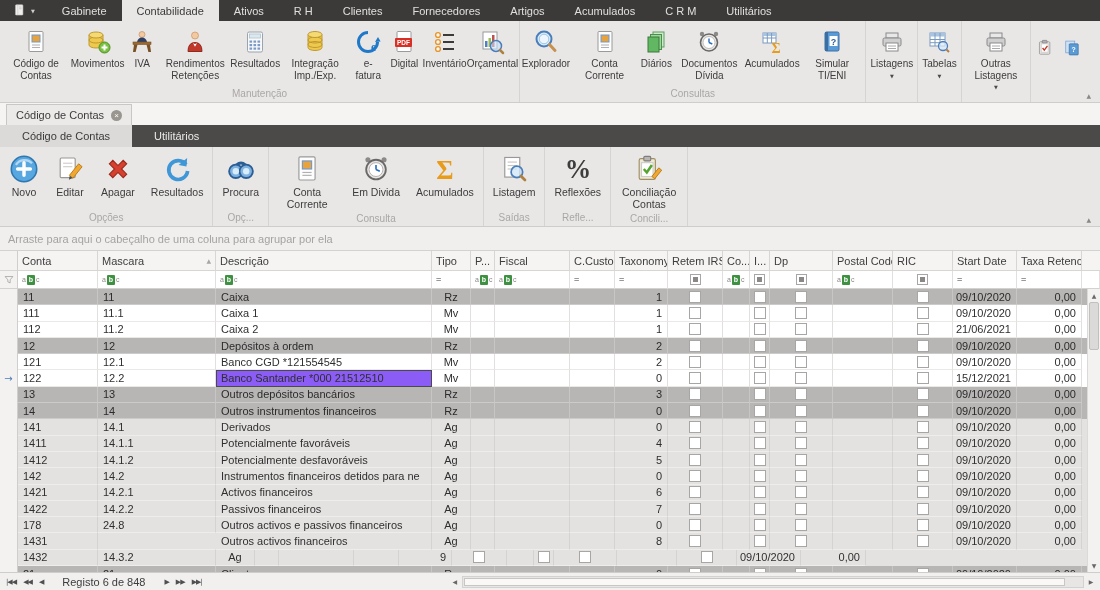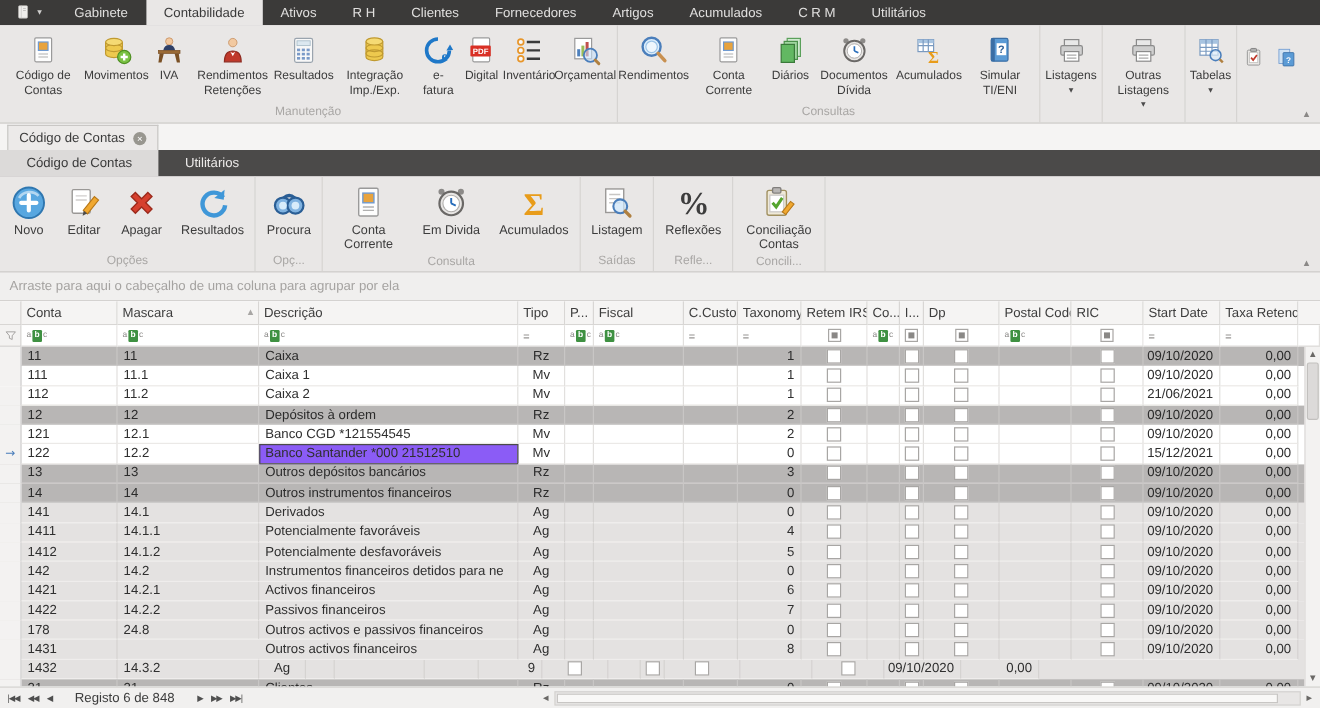--- a/index.html
+++ b/index.html
@@ -295,21 +295,21 @@
             <div class="rbtn">
               <span class="ric">
                 <span class="svgwrap" style="display: inline-flex;">
                   <svg viewBox="0 0 26 26" width="26" height="26">
                     <circle cx="11" cy="10" r="7.5" fill="#ddeefc" stroke="#4a7ebb" stroke-width="2"></circle>
                     <circle cx="11" cy="10" r="4.8" fill="#eef6fd" stroke="#9cc4e8"></circle>
                     <line x1="16.5" y1="15.5" x2="22" y2="21.5" stroke="#c89050" stroke-width="3" stroke-linecap="round"></line>
                   </svg>
                 </span>
               </span>
-              <span class="rtext">Rendimentos</span>
+              <span class="rtext">Explorador</span>
             </div>
             <div class="rbtn">
               <span class="ric">
                 <span class="svgwrap" style="display: inline-flex;">
                   <svg viewBox="0 0 26 26" width="26" height="26">
                     <rect x="6" y="2.5" width="14" height="20" rx="1" fill="#fdfdfd" stroke="#9a9a9a"></rect>
                     <rect x="9" y="6" width="8" height="7" fill="#e8a33d" stroke="#6f9ad1"></rect>
                     <line x1="9" y1="16" x2="17" y2="16" stroke="#b0b0b0"></line>
                     <line x1="9" y1="18.5" x2="17" y2="18.5" stroke="#b0b0b0"></line>
                   </svg>
@@ -382,40 +382,20 @@
                   <svg viewBox="0 0 26 26" width="26" height="26">
                     <rect x="7" y="4" width="12" height="5" fill="#e8e8e8" stroke="#8a8a8a"></rect>
                     <rect x="4" y="9" width="18" height="8" rx="1.5" fill="#cfcfcf" stroke="#8a8a8a"></rect>
                     <rect x="7" y="14" width="12" height="8" fill="#fff" stroke="#8a8a8a"></rect>
                     <line x1="9" y1="17" x2="17" y2="17" stroke="#aaa"></line>
                     <line x1="9" y1="19.5" x2="17" y2="19.5" stroke="#aaa"></line>
                   </svg>
                 </span>
               </span>
               <span class="rtext">Listagens</span>
-              <span class="dd">▼</span>
-            </div>
-          </div>
-          <div class="rlabel"></div>
-        </div>
-        <div class="rgroup">
-          <div class="ritems">
-            <div class="rbtn">
-              <span class="ric">
-                <span class="svgwrap" style="display: inline-flex;">
-                  <svg viewBox="0 0 26 26" width="26" height="26">
-                    <rect x="7" y="4" width="12" height="5" fill="#e8e8e8" stroke="#8a8a8a"></rect>
-                    <rect x="4" y="9" width="18" height="8" rx="1.5" fill="#cfcfcf" stroke="#8a8a8a"></rect>
-                    <rect x="7" y="14" width="12" height="8" fill="#fff" stroke="#8a8a8a"></rect>
-                    <line x1="9" y1="17" x2="17" y2="17" stroke="#aaa"></line>
-                    <line x1="9" y1="19.5" x2="17" y2="19.5" stroke="#aaa"></line>
-                  </svg>
-                </span>
-              </span>
-              <span class="rtext">Outras Listagens</span>
               <span class="dd">▼</span>
             </div>
           </div>
           <div class="rlabel"></div>
         </div>
         <div class="rgroup">
           <div class="ritems">
             <div class="rbtn">
               <span class="ric">
                 <span class="svgwrap" style="display: inline-flex;">
@@ -425,20 +405,40 @@
                     <line x1="9" y1="4" x2="9" y2="17" stroke="#7a9ac0"></line>
                     <line x1="14" y1="4" x2="14" y2="17" stroke="#7a9ac0"></line>
                     <line x1="4" y1="10.5" x2="19" y2="10.5" stroke="#7a9ac0"></line>
                     <line x1="4" y1="13.7" x2="19" y2="13.7" stroke="#7a9ac0"></line>
                     <circle cx="17" cy="17" r="4.5" fill="rgba(220,235,250,.7)" stroke="#4a7ebb" stroke-width="1.3"></circle>
                     <line x1="20.5" y1="20.5" x2="23" y2="23" stroke="#b08040" stroke-width="2"></line>
                   </svg>
                 </span>
               </span>
               <span class="rtext">Tabelas</span>
+              <span class="dd">▼</span>
+            </div>
+          </div>
+          <div class="rlabel"></div>
+        </div>
+        <div class="rgroup">
+          <div class="ritems">
+            <div class="rbtn">
+              <span class="ric">
+                <span class="svgwrap" style="display: inline-flex;">
+                  <svg viewBox="0 0 26 26" width="26" height="26">
+                    <rect x="7" y="4" width="12" height="5" fill="#e8e8e8" stroke="#8a8a8a"></rect>
+                    <rect x="4" y="9" width="18" height="8" rx="1.5" fill="#cfcfcf" stroke="#8a8a8a"></rect>
+                    <rect x="7" y="14" width="12" height="8" fill="#fff" stroke="#8a8a8a"></rect>
+                    <line x1="9" y1="17" x2="17" y2="17" stroke="#aaa"></line>
+                    <line x1="9" y1="19.5" x2="17" y2="19.5" stroke="#aaa"></line>
+                  </svg>
+                </span>
+              </span>
+              <span class="rtext">Outras Listagens</span>
               <span class="dd">▼</span>
             </div>
           </div>
           <div class="rlabel"></div>
         </div>
       </div>
       <div class="rend">
         <div class="rend-icons">
           <span class="corner-btn">
             <span class="svgwrap" style="display: inline-flex;">

